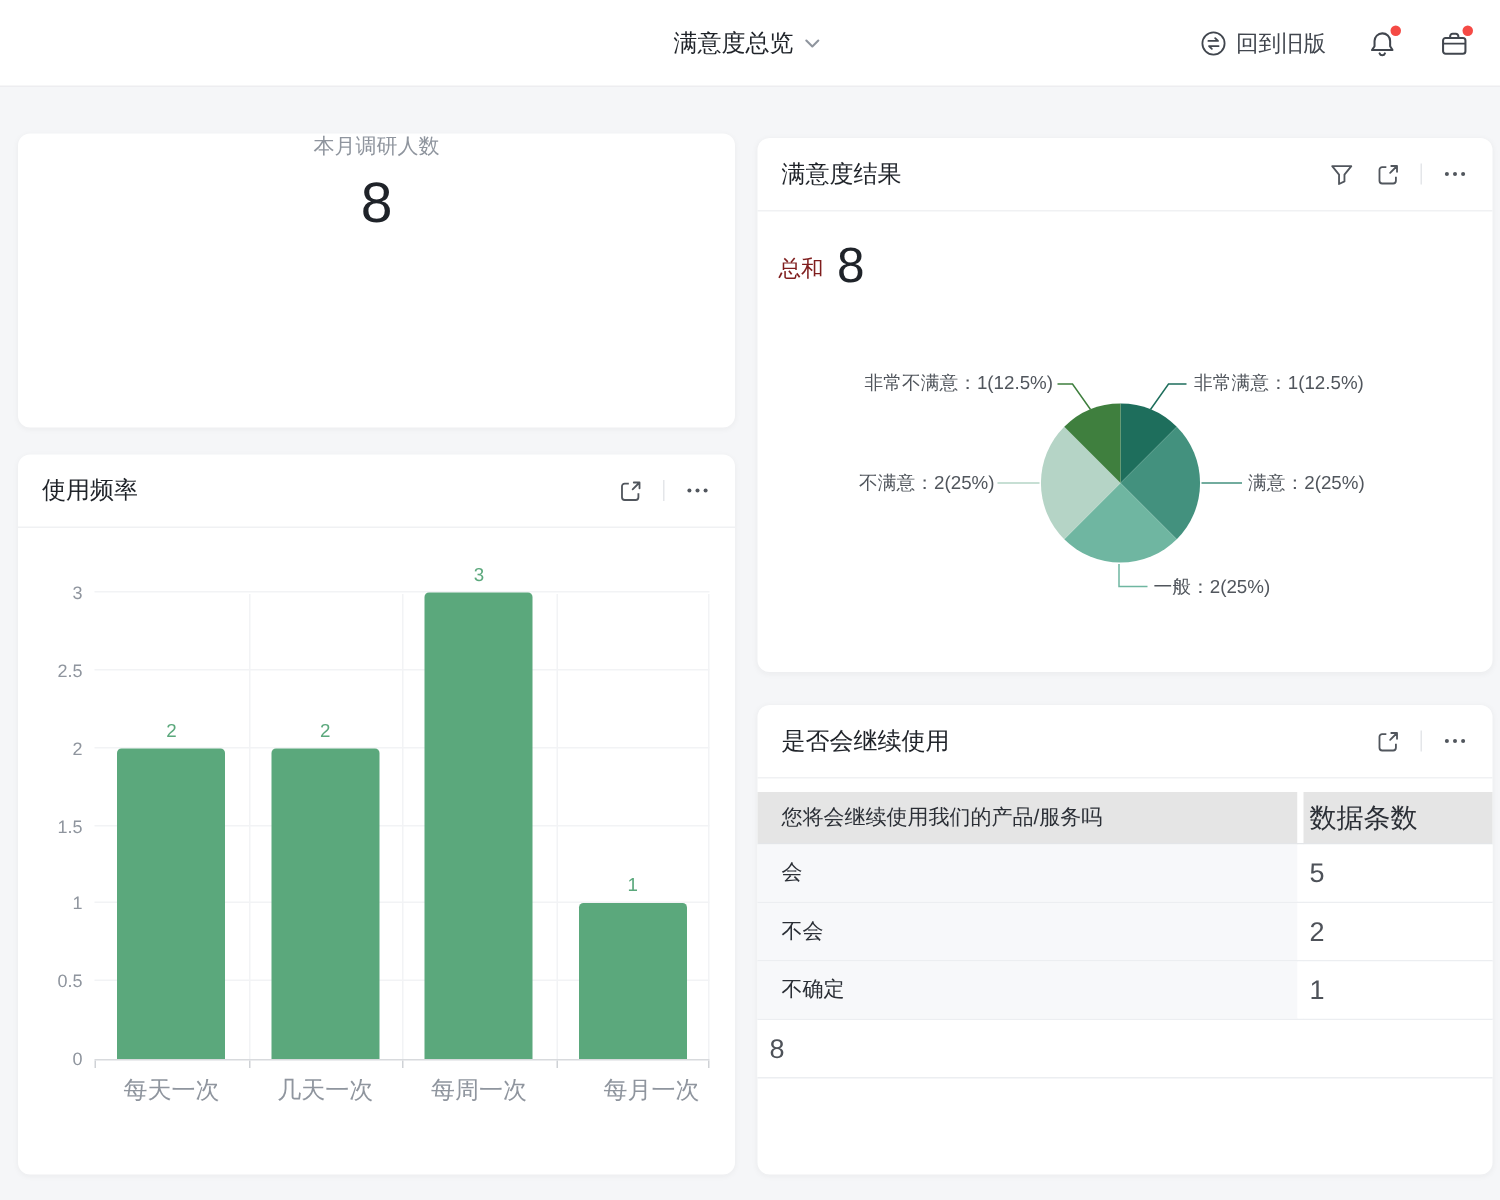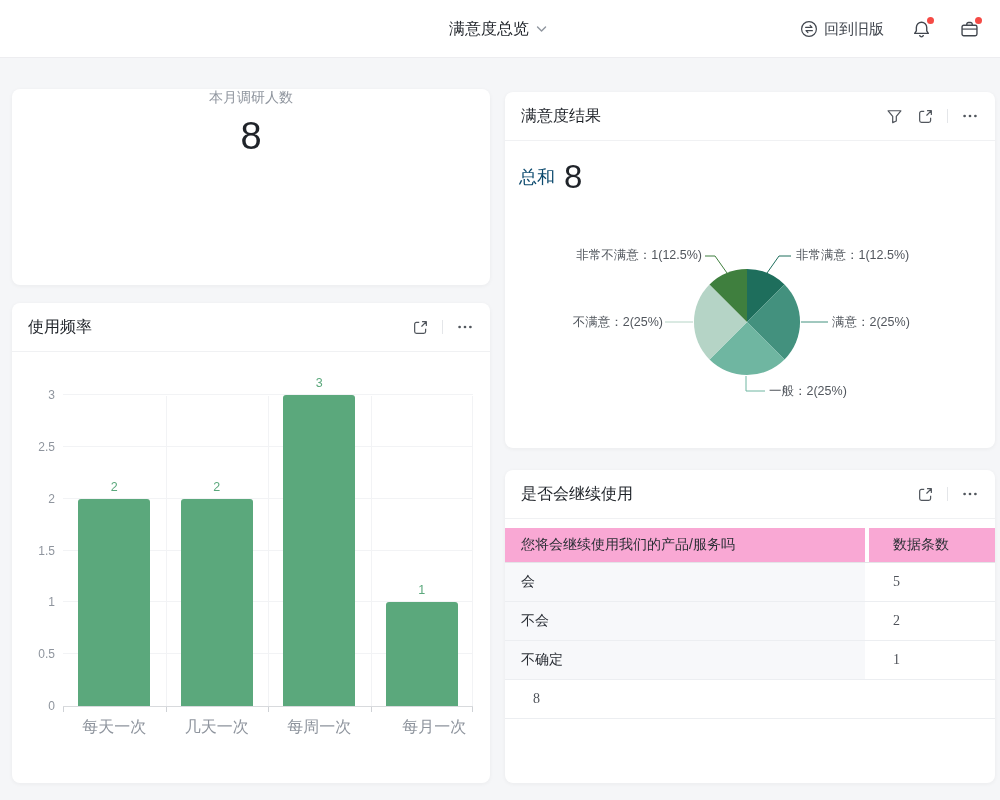--- a/index.html
+++ b/index.html
@@ -28,21 +28,21 @@
     height:49px; padding:0 16px; border-bottom:1px solid #f0f1f3; }
   .card-title { font-size:16px; font-weight:500; color:#1f2329; }
   .icon-row { display:flex; align-items:center; gap:13px; }
   .vdiv { width:1px; height:14px; background:#e4e6e9; }
   .hicon { display:flex; align-items:center; justify-content:center; width:18px; height:18px; cursor:pointer; }
   
   .sc-title { text-align:center; font-size:14px; color:#8f959e; }
   .sc-value { margin-top:10px; text-align:center; font-size:38px; font-weight:500; color:#1f2329; line-height:1; }
   
   .sum-row { position:absolute; left:14px; top:68px; display:flex; align-items:flex-end; gap:9px; }
-  .sum-label { font-size:18px; color:#0c4a6e; padding-bottom:4px; }
+  .sum-label { font-size:15px; color:#7f1d1d; padding-bottom:4px; }
   .sum-value { font-size:33px; font-weight:500; color:#1f2329; line-height:1; }
   #pie-svg { position:absolute; left:0; top:0; }
   .pie-label { position:absolute; font-size:12.5px; color:#51565d; white-space:nowrap; line-height:14px; }
   #pl-0 { left:291px; top:156px; }
   #pl-1 { left:327px; top:223px; }
   #pl-2 { left:264px; top:292px; }
   #pl-3 { right:332px; top:223px; }
   #pl-4 { right:293px; top:156px; }
   
   #bar-plot { position:absolute; left:51px; top:77px; width:410px; height:327px; border-bottom:1px solid #d8dadd; }
@@ -52,22 +52,22 @@
   .bar-label { position:absolute; width:72px; text-align:center; font-size:12.5px; }
   .xtickmark { position:absolute; top:327px; height:5px; width:1px; background:#cfd2d6; }
   .xlabel { position:absolute; top:337px; text-align:center; font-size:16px; color:#8f959e; }
   .ylabel { position:absolute; left:-46px; width:38px; text-align:right; font-size:12px; color:#8f959e; }
   
   .tbl { position:absolute; left:0; right:0; top:58px; }
   .trow { display:flex; height:39px; border-bottom:1px solid #eceef1; }
   .trow.thead { height:35px; border-bottom:1px solid #e3e5e8; }
   .tcell-l { width:360px; padding-left:16px; display:flex; align-items:center; font-size:14px; color:#2b2f36; background:#f7f8fa; }
   .tgap { width:4px; background:#fff; }
-  .tcell-r { flex:1; padding-left:24px; display:flex; align-items:center; font-size:14px; color:#4e5259; background:#fff;font-family:Liberation Serif, serif; }
-  .thead .tcell-l, .thead .tcell-r { background:#f9a8d4; color:#2b2f36; }
+  .tcell-r { flex:1; padding-left:4px; display:flex; align-items:center; font-size:18px; color:#4e5259; background:#fff; }
+  .thead .tcell-l, .thead .tcell-r { background:#e5e5e5; color:#2b2f36; }
   svg { display:block; }
 </style>
 </head>
 <body>
 
 <div class="appbar">
   <div class="appbar-title">
     <span>满意度总览</span>
     <span>
       <svg width="11" height="8" viewBox="0 0 11 8">

